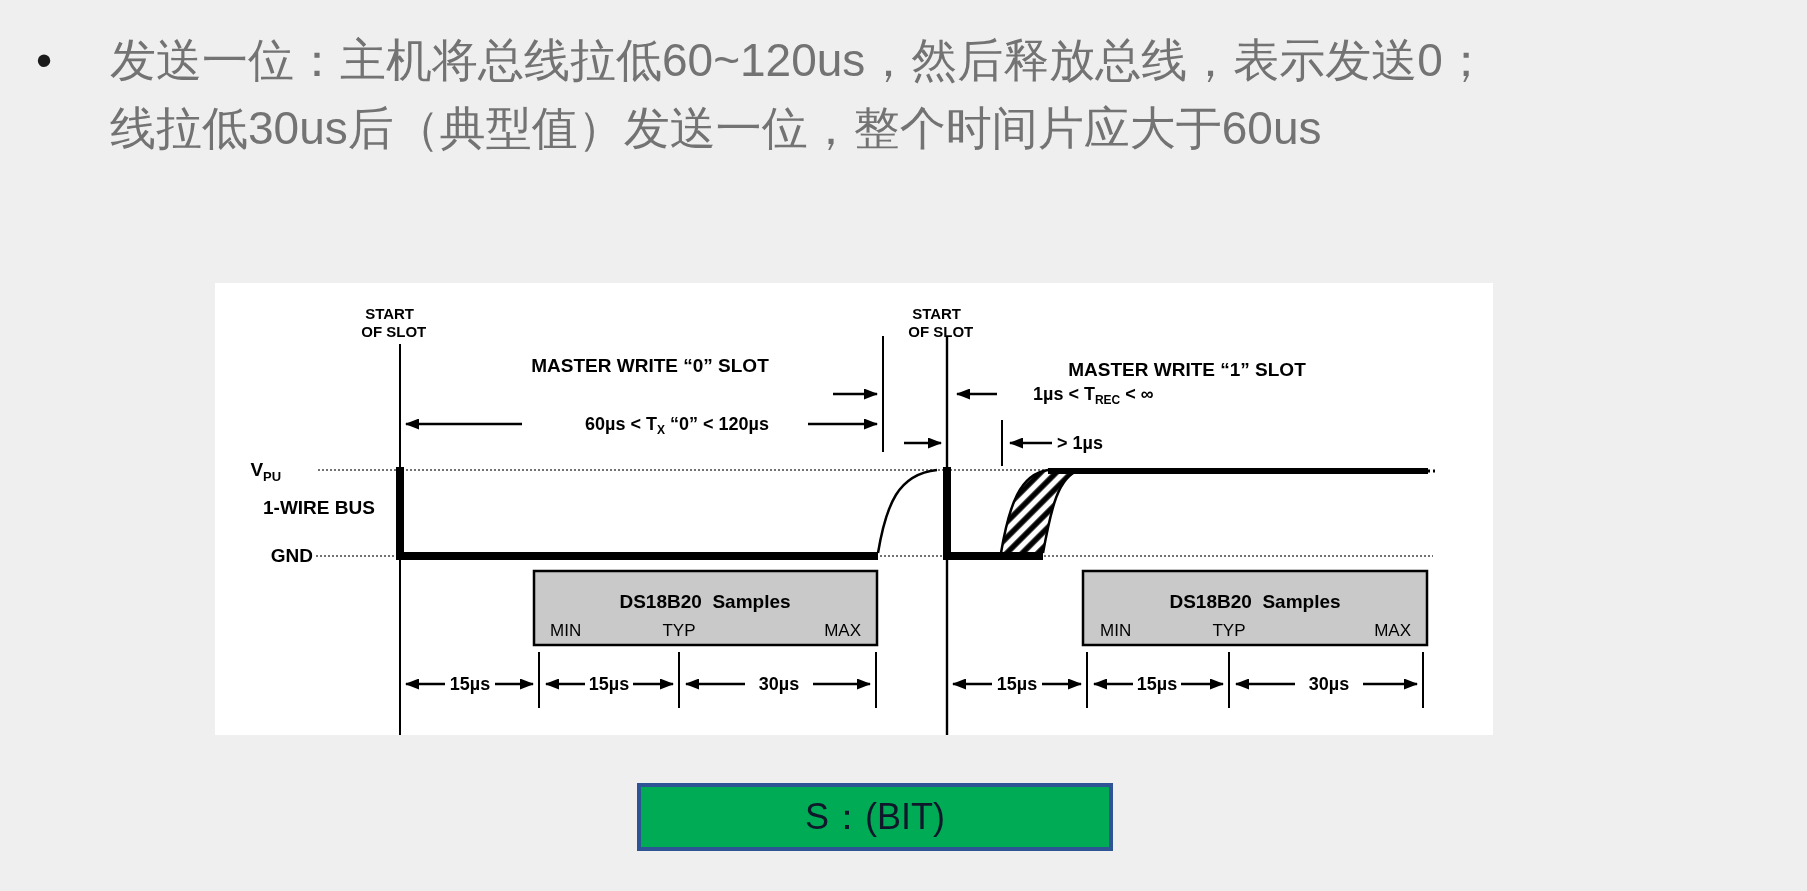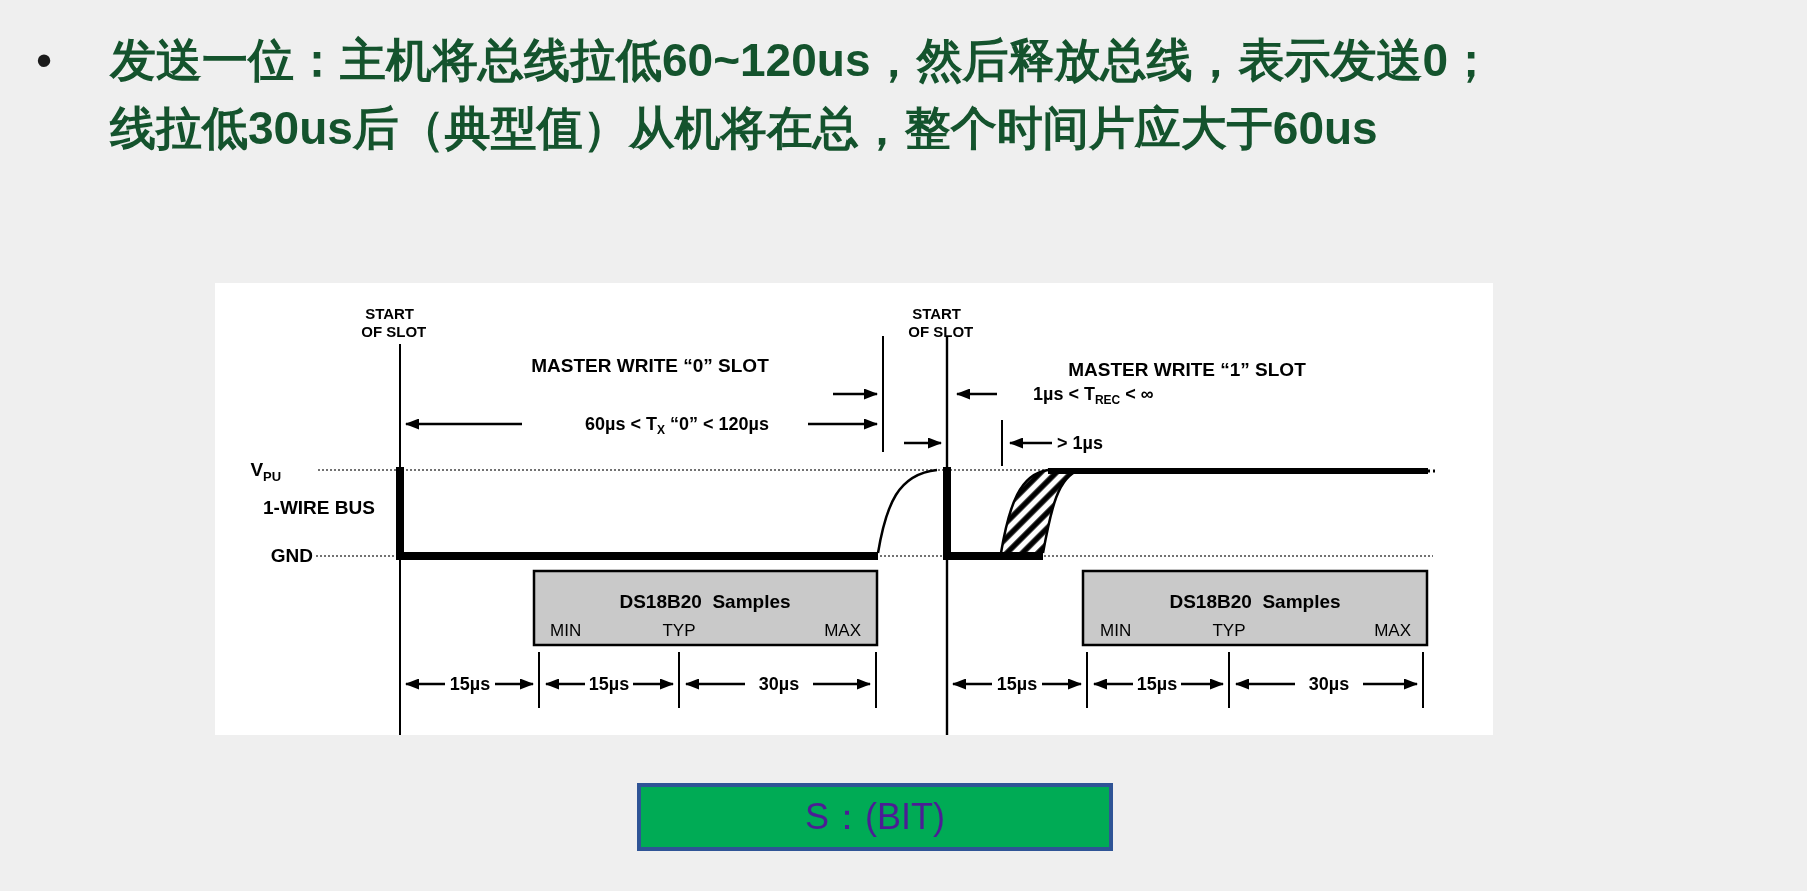--- a/index.html
+++ b/index.html
@@ -10,22 +10,22 @@
     overflow:hidden;
     font-family:"Liberation Sans", sans-serif;
   }
   
   .bullet-glyph{
     position:absolute;left:36px;top:26px;
     font-size:46px;color:#1b1b1b;line-height:68px;
   }
   .bullet-text{
     position:absolute;left:110px;top:26px;
-    font-size:46px;color:#14532d;line-height:68px;
-    letter-spacing:0px;white-space:nowrap;font-weight:bold;
+    font-size:46px;color:#737373;line-height:68px;
+    letter-spacing:0px;white-space:nowrap;
   }
   
   .diagram{
     position:absolute;left:215px;top:283px;
     width:1278px;height:452px;
   }
   .diagram text{
     font-family:"Liberation Sans", sans-serif;
     fill:#000;
     white-space:pre;
@@ -44,21 +44,21 @@
     color:#ffffff;font-size:36px;
     font-family:"Liberation Sans", sans-serif;
   }
 </style>
 </head>
 <body style="background: rgb(239, 239, 239);">
 
 <span class="bullet-glyph">•</span>
 <div class="bullet-text">
   <div>发送一位：主机将总线拉低60~120us，然后释放总线，表示发送0；</div>
-  <div>线拉低30us后（典型值）从机将在总，整个时间片应大于60us</div>
+  <div>线拉低30us后（典型值）发送一位，整个时间片应大于60us</div>
 </div>
 
 <svg class="diagram" viewBox="215 283 1278 452" xmlns="http://www.w3.org/2000/svg">
   <defs>
     <marker id="ah" markerUnits="userSpaceOnUse" markerWidth="14" markerHeight="11" refX="13" refY="5.5" orient="auto">
       <path d="M0,0 L14,5.5 L0,11 Z" fill="#000"></path>
     </marker>
     <pattern id="hatch" patternUnits="userSpaceOnUse" width="11" height="11" patternTransform="rotate(45)">
       <rect width="11" height="11" fill="#fff"></rect>
       <line x1="3" y1="0" x2="3" y2="11" stroke="#000" stroke-width="5.5"></line>
@@ -157,14 +157,14 @@
   <line x1="1133" y1="684" x2="1094" y2="684" stroke="#000" stroke-width="2.5" marker-end="url(#ah)"></line>
   <text class="t-bold" font-size="18" text-anchor="middle" x="1157" y="690">15µs</text>
   <line x1="1181" y1="684" x2="1223" y2="684" stroke="#000" stroke-width="2.5" marker-end="url(#ah)"></line>
 
   <line x1="1295" y1="684" x2="1236" y2="684" stroke="#000" stroke-width="2.5" marker-end="url(#ah)"></line>
   <text class="t-bold" font-size="18" text-anchor="middle" x="1329" y="690">30µs</text>
   <line x1="1363" y1="684" x2="1417" y2="684" stroke="#000" stroke-width="2.5" marker-end="url(#ah)"></line>
 </svg>
 
 <div class="bit-button" style="background: rgb(0, 171, 85); border-color: rgb(47, 84, 150);">
-  <span style="color: #4c1d95;">S：(BIT)</span>
+  <span style="color: #0f172a;">S：(BIT)</span>
 </div>
 
 </body></html>

